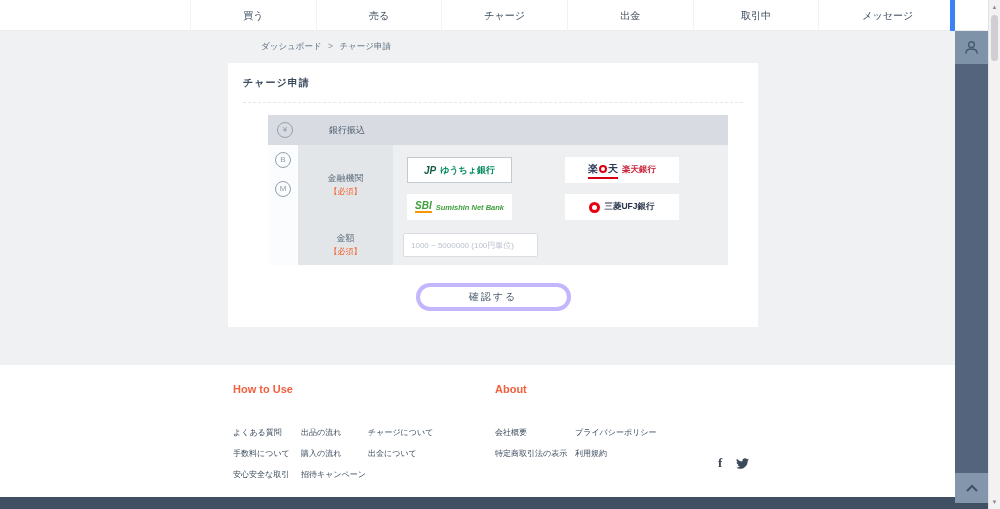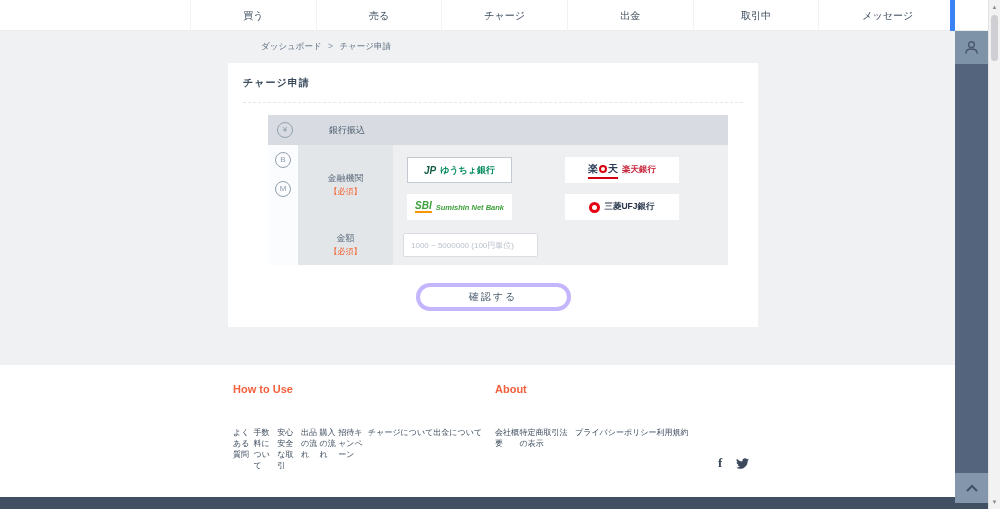--- a/index.html
+++ b/index.html
@@ -62,21 +62,21 @@
   .amount-input { margin:8px 0 0 10px; width:135px; height:24px; border:1px solid #d9dde2; border-radius:2px; background:#fff; font-size:8px; padding:0 7px; color:#445; font-family:inherit; }
   .amount-input::placeholder { color:#b9c1cc; }
   .confirm-btn { display:block; margin:18px auto 0; width:155px; height:28px; border-radius:14px; border:4px solid #c4b5fd; background:#fff; font-size:10px; color:#46586a; letter-spacing:2px; cursor:pointer; font-family:inherit; }
   
   .footer { position:absolute; left:0; top:365px; width:955px; height:132px; background:#fff; }
   .foot-section { position:absolute; top:18px; }
   .foot-section.howto { left:233px; }
   .foot-section.about { left:495px; }
   .foot-title { font-size:11px; font-weight:bold; color:#f2603d; margin-bottom:32px; }
   .foot-cols { display:flex; }
-  .foot-col { display:flex; flex-direction:row; }
+  .foot-col { display:flex; flex-direction:column; }
   .howto .foot-col:nth-child(1) { width:68px; }
   .howto .foot-col:nth-child(2) { width:67px; }
   .about .foot-col:nth-child(1) { width:80px; }
   .foot-link { font-size:8px; color:#3a4a5c; height:21px; cursor:pointer; }
   .social { position:absolute; left:718px; top:456px; display:flex; gap:14px; align-items:center; }
   .fb-icon { font-size:13px; font-weight:bold; color:#3d4a5b; font-family:"Liberation Serif","DejaVu Serif",serif; cursor:pointer; line-height:14px; }
   .tw-icon { cursor:pointer; display:flex; }
 </style>
 </head>
 <body>

